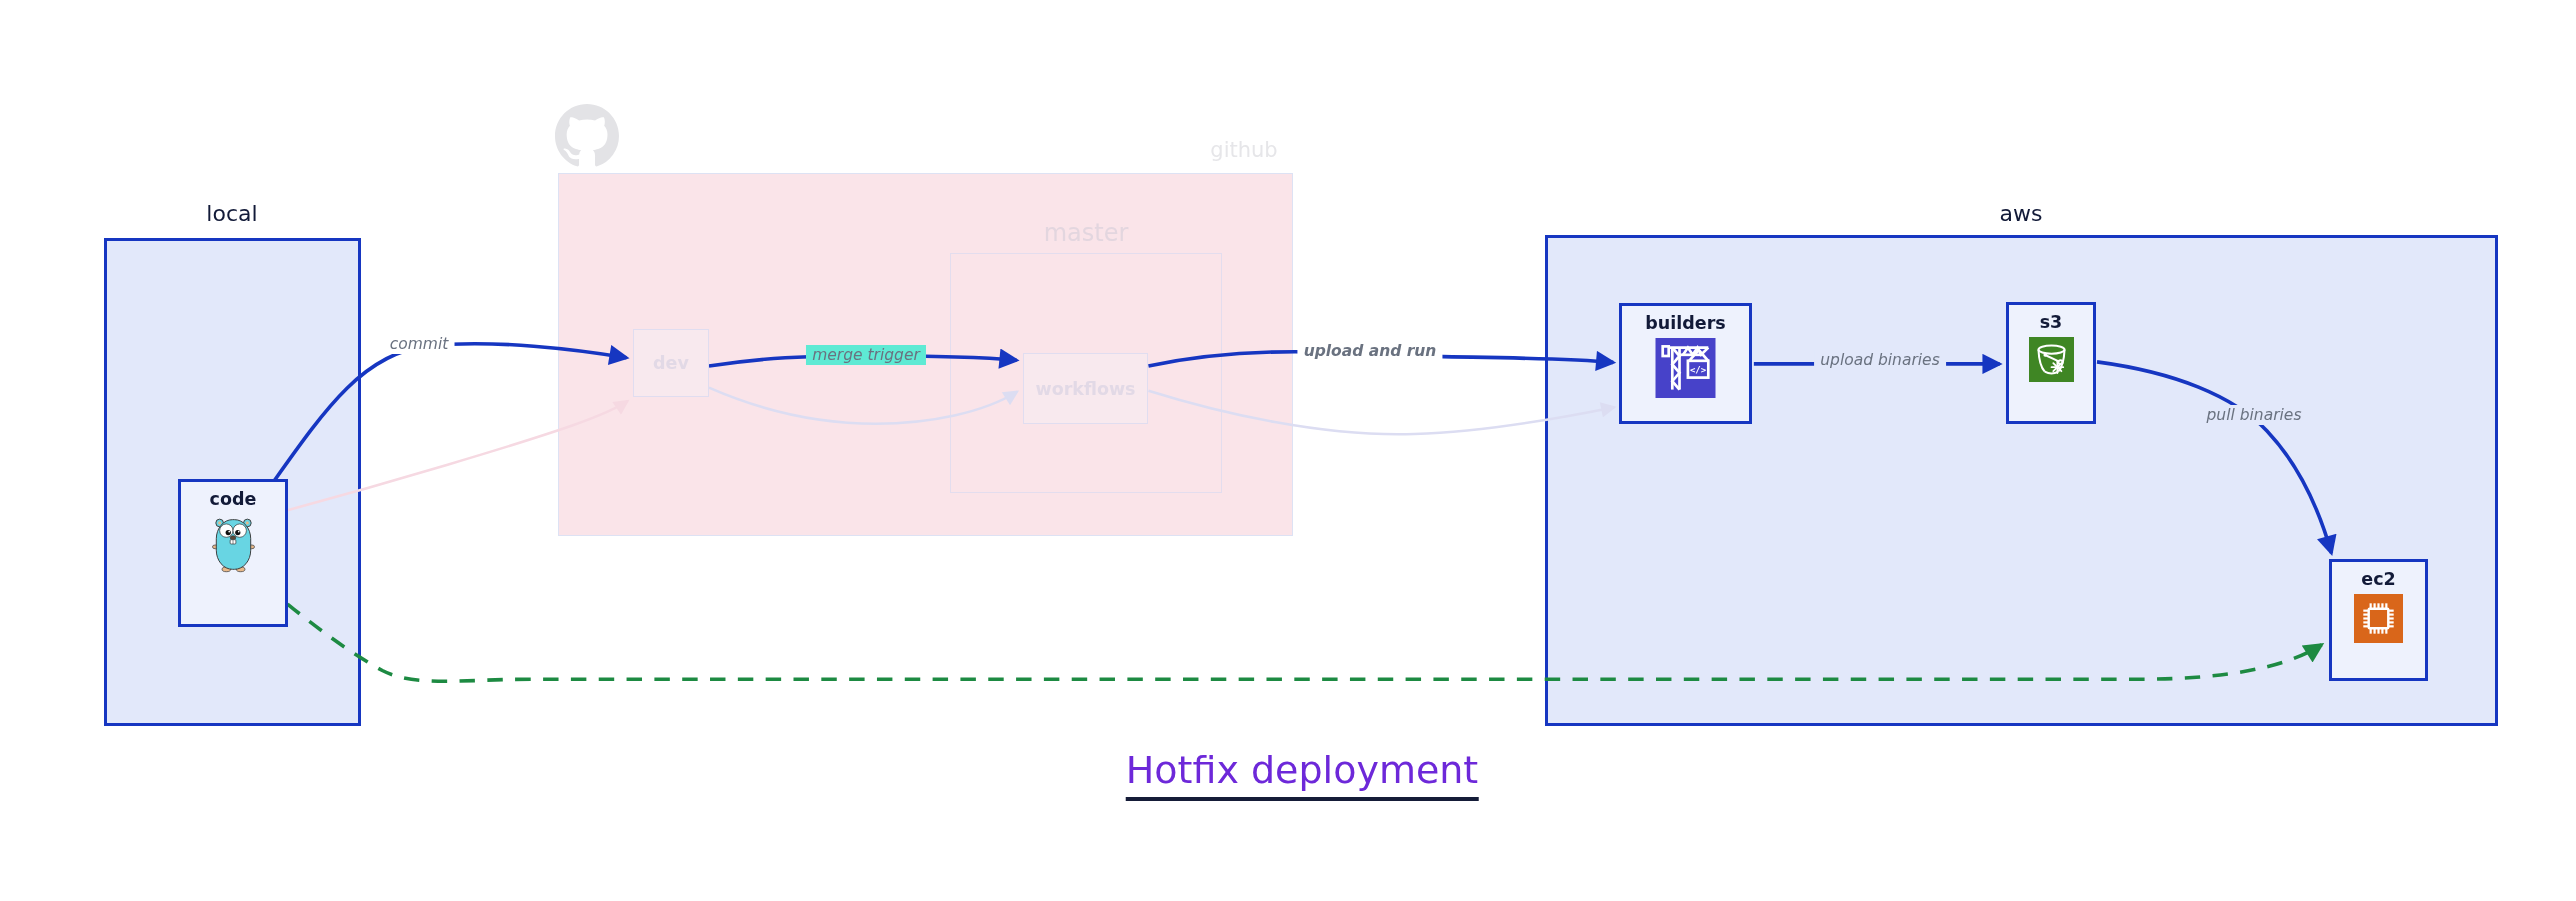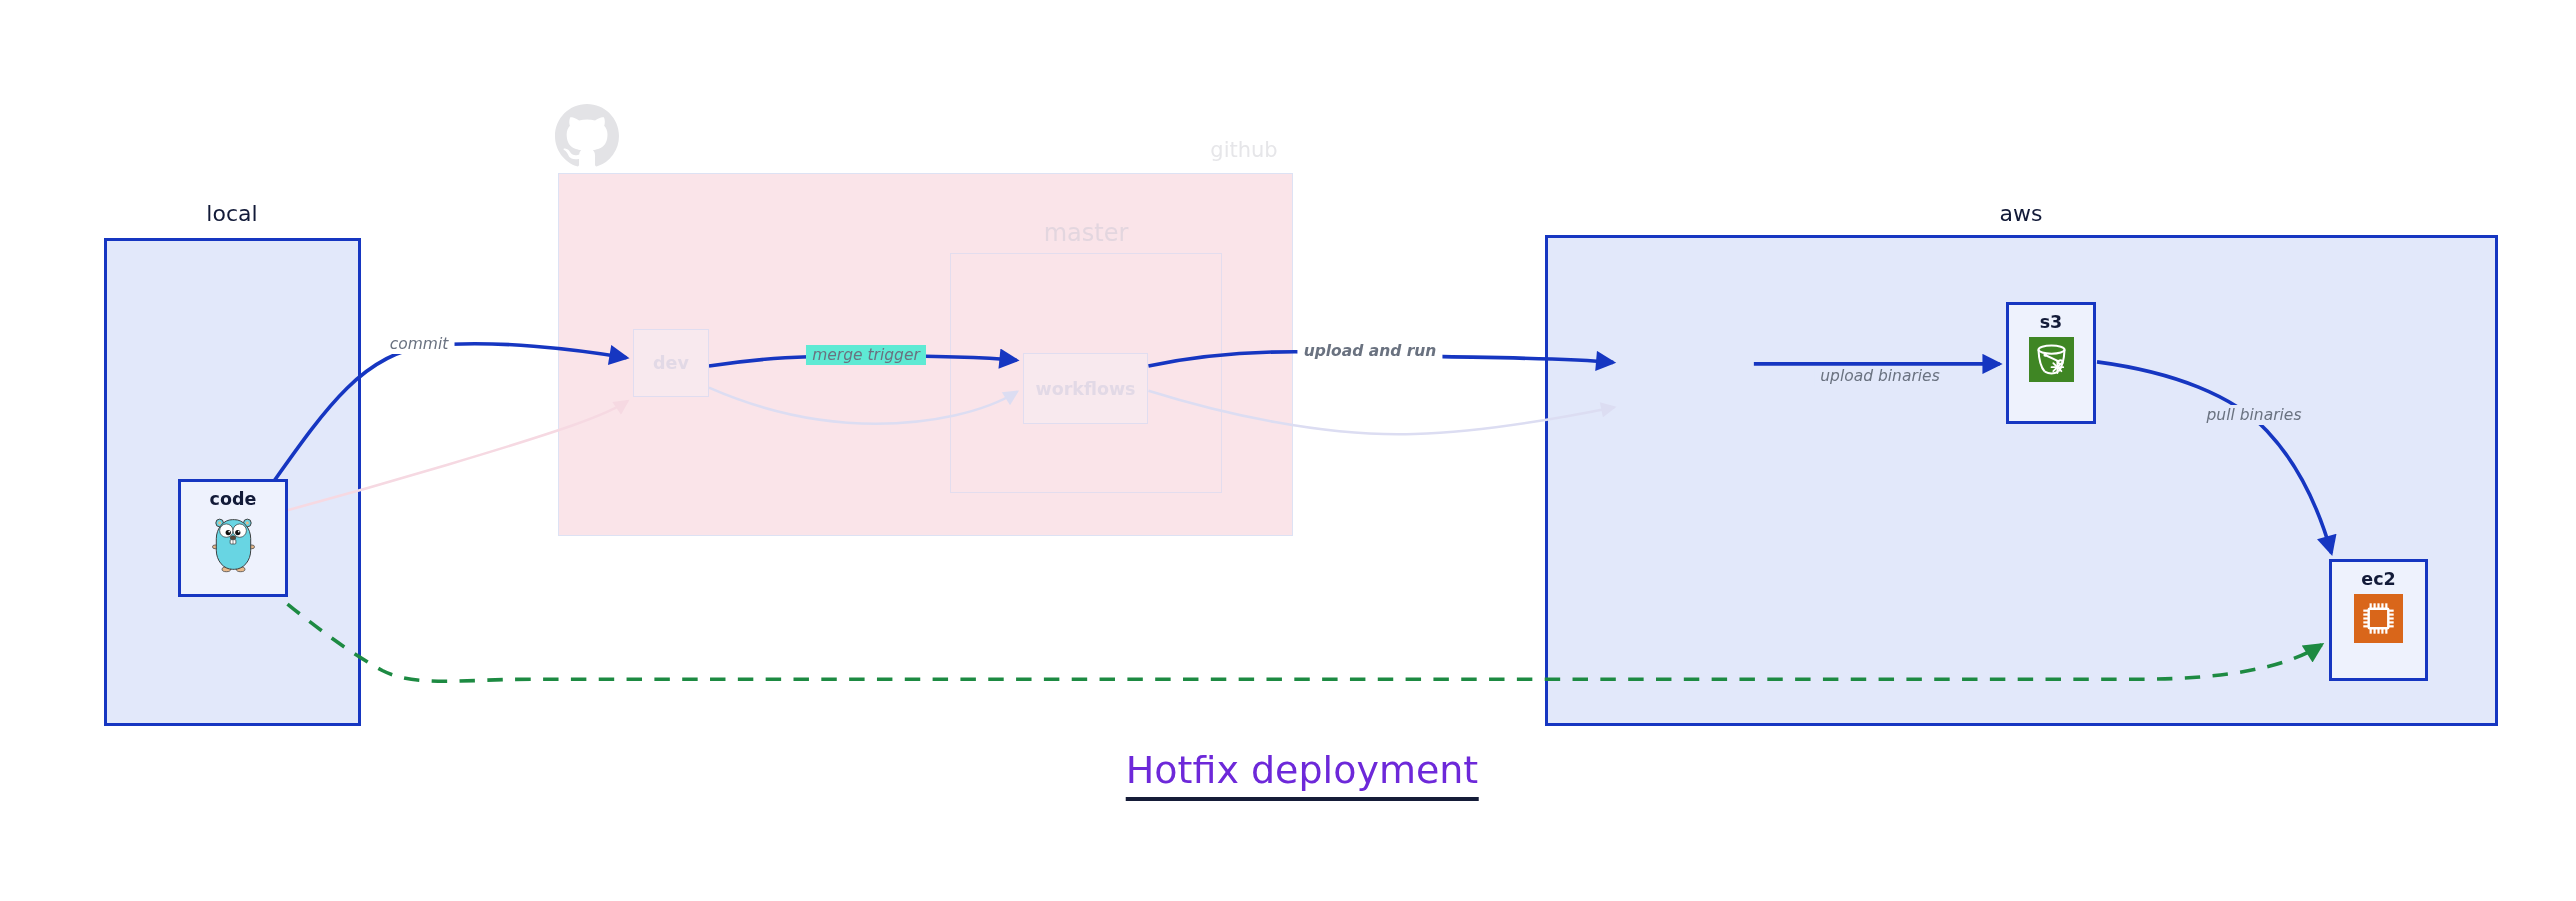--- a/index.html
+++ b/index.html
@@ -72,21 +72,21 @@
 
     <path d="M 558 1172 C 635 1235 696 1276 742 1301 C 806 1334 900 1318 1030 1318 L 4150 1318 C 4310 1318 4432 1298 4506 1251" fill="none" stroke="#1d8a42" stroke-width="7" stroke-dasharray="30 24" marker-end="url(#ah-green)"></path>
 
     <path d="M 527 940 C 630 795 705 685 830 671 C 960 658 1120 678 1216 694" fill="none" stroke="#1636c1" stroke-width="7" marker-end="url(#ah-blue)"></path>
     <path d="M 1376 710 C 1480 694 1565 690 1682 690 C 1800 690 1902 692 1973 699" fill="none" stroke="#1636c1" stroke-width="7" marker-end="url(#ah-blue)"></path>
     <path d="M 2229 710 C 2360 682 2500 678 2630 686 C 2780 695 2990 691 3131 703" fill="none" stroke="#1636c1" stroke-width="7" marker-end="url(#ah-blue)"></path>
     <path d="M 3404 706 L 3881 706" fill="none" stroke="#1636c1" stroke-width="7" marker-end="url(#ah-blue)"></path>
     <path d="M 4070 702 C 4220 722 4335 768 4400 836 C 4462 902 4502 992 4525 1073" fill="none" stroke="#1636c1" stroke-width="7" marker-end="url(#ah-blue)"></path>
   </svg>
 
-  <div class="node node-blue" style="left:178px;top:479px;width:110px;height:118px;">
+  <div class="node node-blue" style="left:178px;top:479px;width:110px;height:148px;">
     <div class="node-label">code</div>
     <svg class="icon-tile" width="43" height="60" viewBox="0 0 90 120">
       <circle cx="16" cy="16" r="8" fill="#68d5e3" stroke="#3a3a3a" stroke-width="2"></circle>
       <circle cx="74" cy="16" r="8" fill="#68d5e3" stroke="#3a3a3a" stroke-width="2"></circle>
       <circle cx="16" cy="16" r="3" fill="#e8b98a"></circle>
       <circle cx="74" cy="16" r="3" fill="#e8b98a"></circle>
       <ellipse cx="7" cy="66" rx="6" ry="4" fill="#e8b98a" stroke="#3a3a3a" stroke-width="1.5"></ellipse>
       <ellipse cx="83" cy="66" rx="6" ry="4" fill="#e8b98a" stroke="#3a3a3a" stroke-width="1.5"></ellipse>
       <ellipse cx="30" cy="113" rx="9" ry="5" fill="#e8b98a" stroke="#3a3a3a" stroke-width="1.5"></ellipse>
       <ellipse cx="60" cy="113" rx="9" ry="5" fill="#e8b98a" stroke="#3a3a3a" stroke-width="1.5"></ellipse>
@@ -104,20 +104,38 @@
   </div>
 
   <div class="node node-faded" style="left:633px;top:329px;width:76px;height:68px;">
     <div class="node-label-faded">dev</div>
   </div>
 
   <div class="node node-faded" style="left:1023px;top:353px;width:125px;height:71px;">
     <div class="node-label-faded">workflows</div>
   </div>
 
+  <div class="node node-blue" style="left:1619px;top:303px;width:133px;height:121px;">
+    <div class="node-label">builders</div>
+    <svg class="icon-tile" width="61" height="60" viewBox="0 0 100 100">
+      <rect x="0" y="0" width="100" height="100" fill="#4742c9"></rect>
+      <g stroke="#ffffff" stroke-width="4.5" fill="none">
+        <rect x="12" y="14" width="10" height="16"></rect>
+        <line x1="28" y1="16" x2="28" y2="86"></line>
+        <line x1="40" y1="16" x2="40" y2="86"></line>
+        <path d="M28 16 L40 30 L28 44 L40 58 L28 72 L40 86"></path>
+        <line x1="22" y1="16" x2="88" y2="16"></line>
+        <line x1="40" y1="28" x2="76" y2="28"></line>
+        <path d="M46 28 L54 16 L62 28 L70 16 L76 28 L88 16"></path>
+        <path d="M72 20 L56 38 M72 20 L88 38"></path>
+        <rect x="54" y="38" width="34" height="28"></rect>
+      </g>
+      <text x="71" y="58" fill="#ffffff" font-size="15" font-weight="bold" font-family="DejaVu Sans Mono, monospace" text-anchor="middle">&lt;/&gt;</text>
+    </svg>
+  </div>
 
   <div class="node node-blue" style="left:2006px;top:302px;width:90px;height:122px;">
     <div class="node-label">s3</div>
     <svg class="icon-tile" width="45" height="45" viewBox="0 0 100 100">
       <rect x="0" y="0" width="100" height="100" fill="#3f8624"></rect>
       <g stroke="#ffffff" stroke-width="4.5" fill="none">
         <ellipse cx="50" cy="28" rx="29" ry="9"></ellipse>
         <path d="M21 28 C22 50 27 68 35 77"></path>
         <path d="M79 28 C78 50 73 68 65 77"></path>
         <path d="M35 77 C44 82 56 82 65 77"></path>
@@ -160,19 +178,19 @@
         <line x1="70" y1="50" x2="81" y2="50"></line>
           <line x1="70" y1="58" x2="81" y2="58"></line>
         <line x1="70" y1="66" x2="81" y2="66"></line>
       </g>
     </svg>
   </div>
 
   <div class="edge-label lbl-white" style="left:419px;top:344px;">commit</div>
   <div class="edge-label lbl-pink" style="left:866px;top:355px;">merge trigger</div>
   <div class="edge-label lbl-white" style="left:1370px;top:351px;font-weight:bold;">upload and run</div>
-  <div class="edge-label lbl-blue" style="left:1880px;top:376px;">upload binaries</div>
+  <div class="edge-label lbl-blue" style="left:1880px;top:360px;">upload binaries</div>
   <div class="edge-label lbl-blue" style="left:2254px;top:415px;">pull binaries</div>
 
   <div class="page-title">Hotfix deployment</div>
 
 </div>
 
 
 </body></html>

